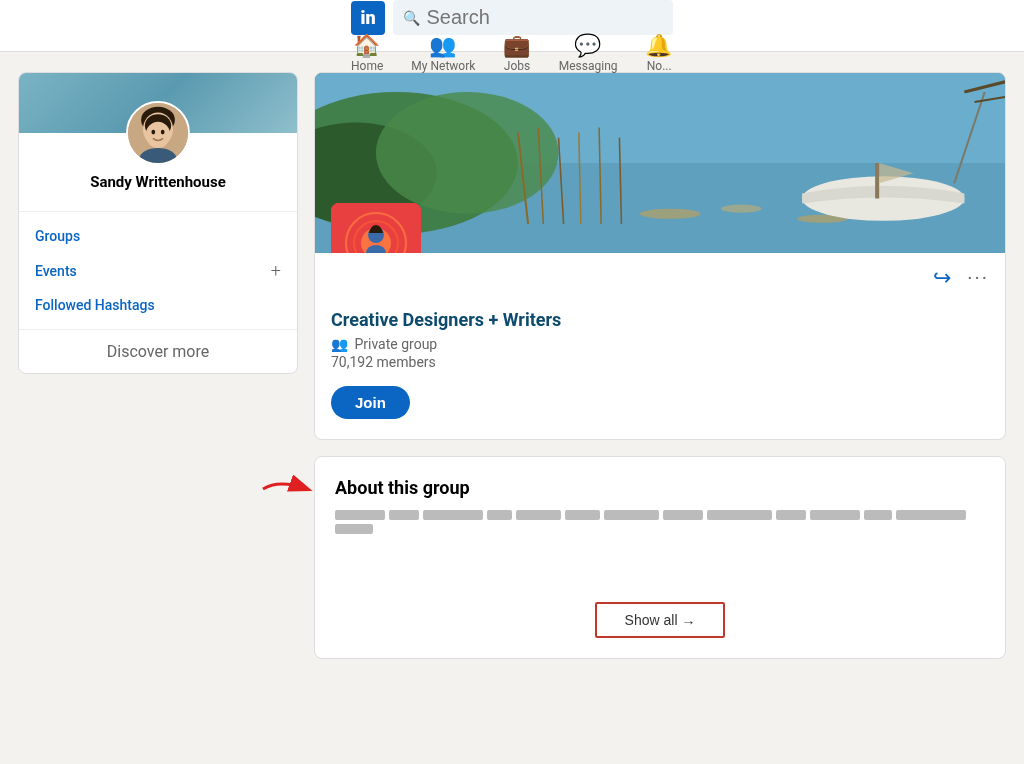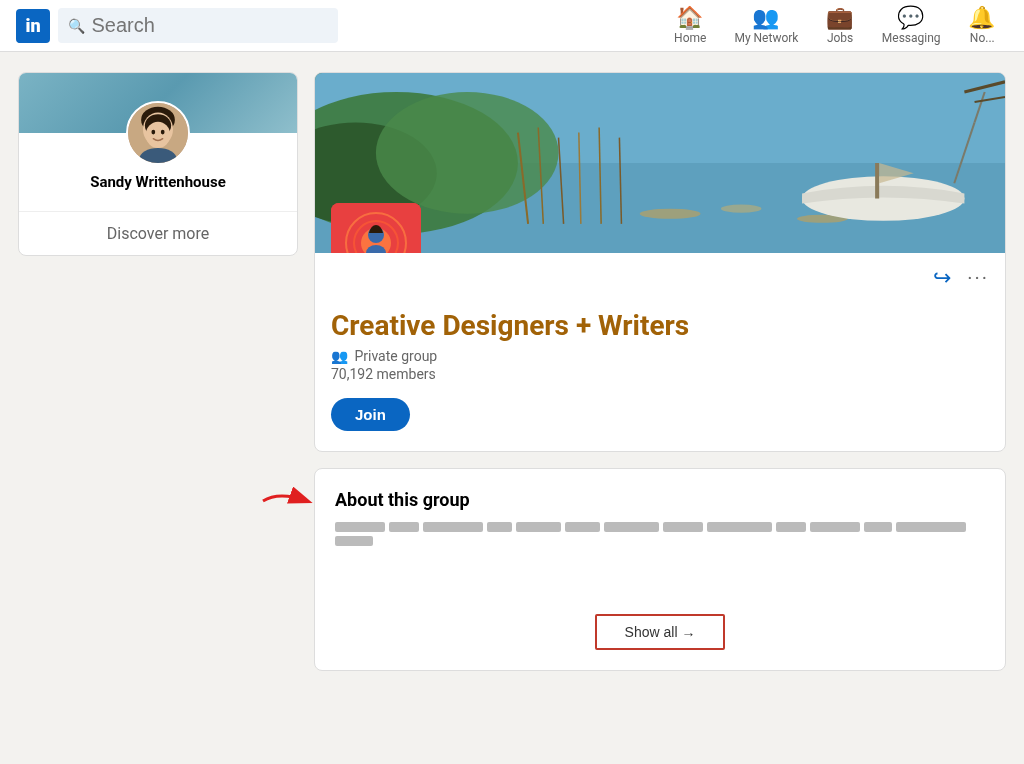--- a/index.html
+++ b/index.html
@@ -13,20 +13,21 @@
     .navbar {
       background: #fff;
       border-bottom: 1px solid #ddd;
       height: 52px;
       display: flex;
       align-items: center;
       padding: 0 16px;
       position: sticky;
       top: 0;
       z-index: 100;
+      flex-direction: column;
     }
     .nav-left {
       display: flex;
       align-items: center;
       gap: 8px;
       flex: 1;
     }
     .linkedin-logo {
       width: 34px;
       height: 34px;
@@ -213,23 +214,23 @@
       display: flex;
       align-items: center;
       gap: 16px;
       color: #666;
     }
     .action-icon {
       cursor: pointer;
       font-size: 20px;
     }
     .group-title {
-      font-size: 28px;
+      font-size: 18px;
       font-weight: 700;
-      color: #a16207;
+      color: #0c4a6e;
       margin-bottom: 6px;
     }
     .group-meta {
       display: flex;
       align-items: center;
       gap: 6px;
       color: #666;
       font-size: 14px;
       margin-bottom: 2px;
     }
@@ -355,20 +356,32 @@
               <ellipse cx="27" cy="31" rx="2" ry="2.5" fill="#2a1a0a"></ellipse>
               <ellipse cx="37" cy="31" rx="2" ry="2.5" fill="#2a1a0a"></ellipse>
 
               <path d="M27 38 Q32 42 37 38" stroke="#a07050" stroke-width="1.5" fill="none" stroke-linecap="round"></path>
 
               <ellipse cx="32" cy="60" rx="20" ry="12" fill="#3a5a7a"></ellipse>
             </svg>
           </div>
         </div>
         <div class="sidebar-name">Sandy Writtenhouse</div>
+      </div>
+      <div class="sidebar-links">
+        <div class="sidebar-link-item">
+          <a>Groups</a>
+        </div>
+        <div class="sidebar-link-item">
+          <a>Events</a>
+          <span class="sidebar-plus">+</span>
+        </div>
+        <div class="sidebar-link-item">
+          <a>Followed Hashtags</a>
+        </div>
       </div>
       <div class="discover-more">Discover more</div>
     </div>
   </aside>
 
   <main class="main-area">
 
     <div class="group-card">
 
       <div class="group-banner">

